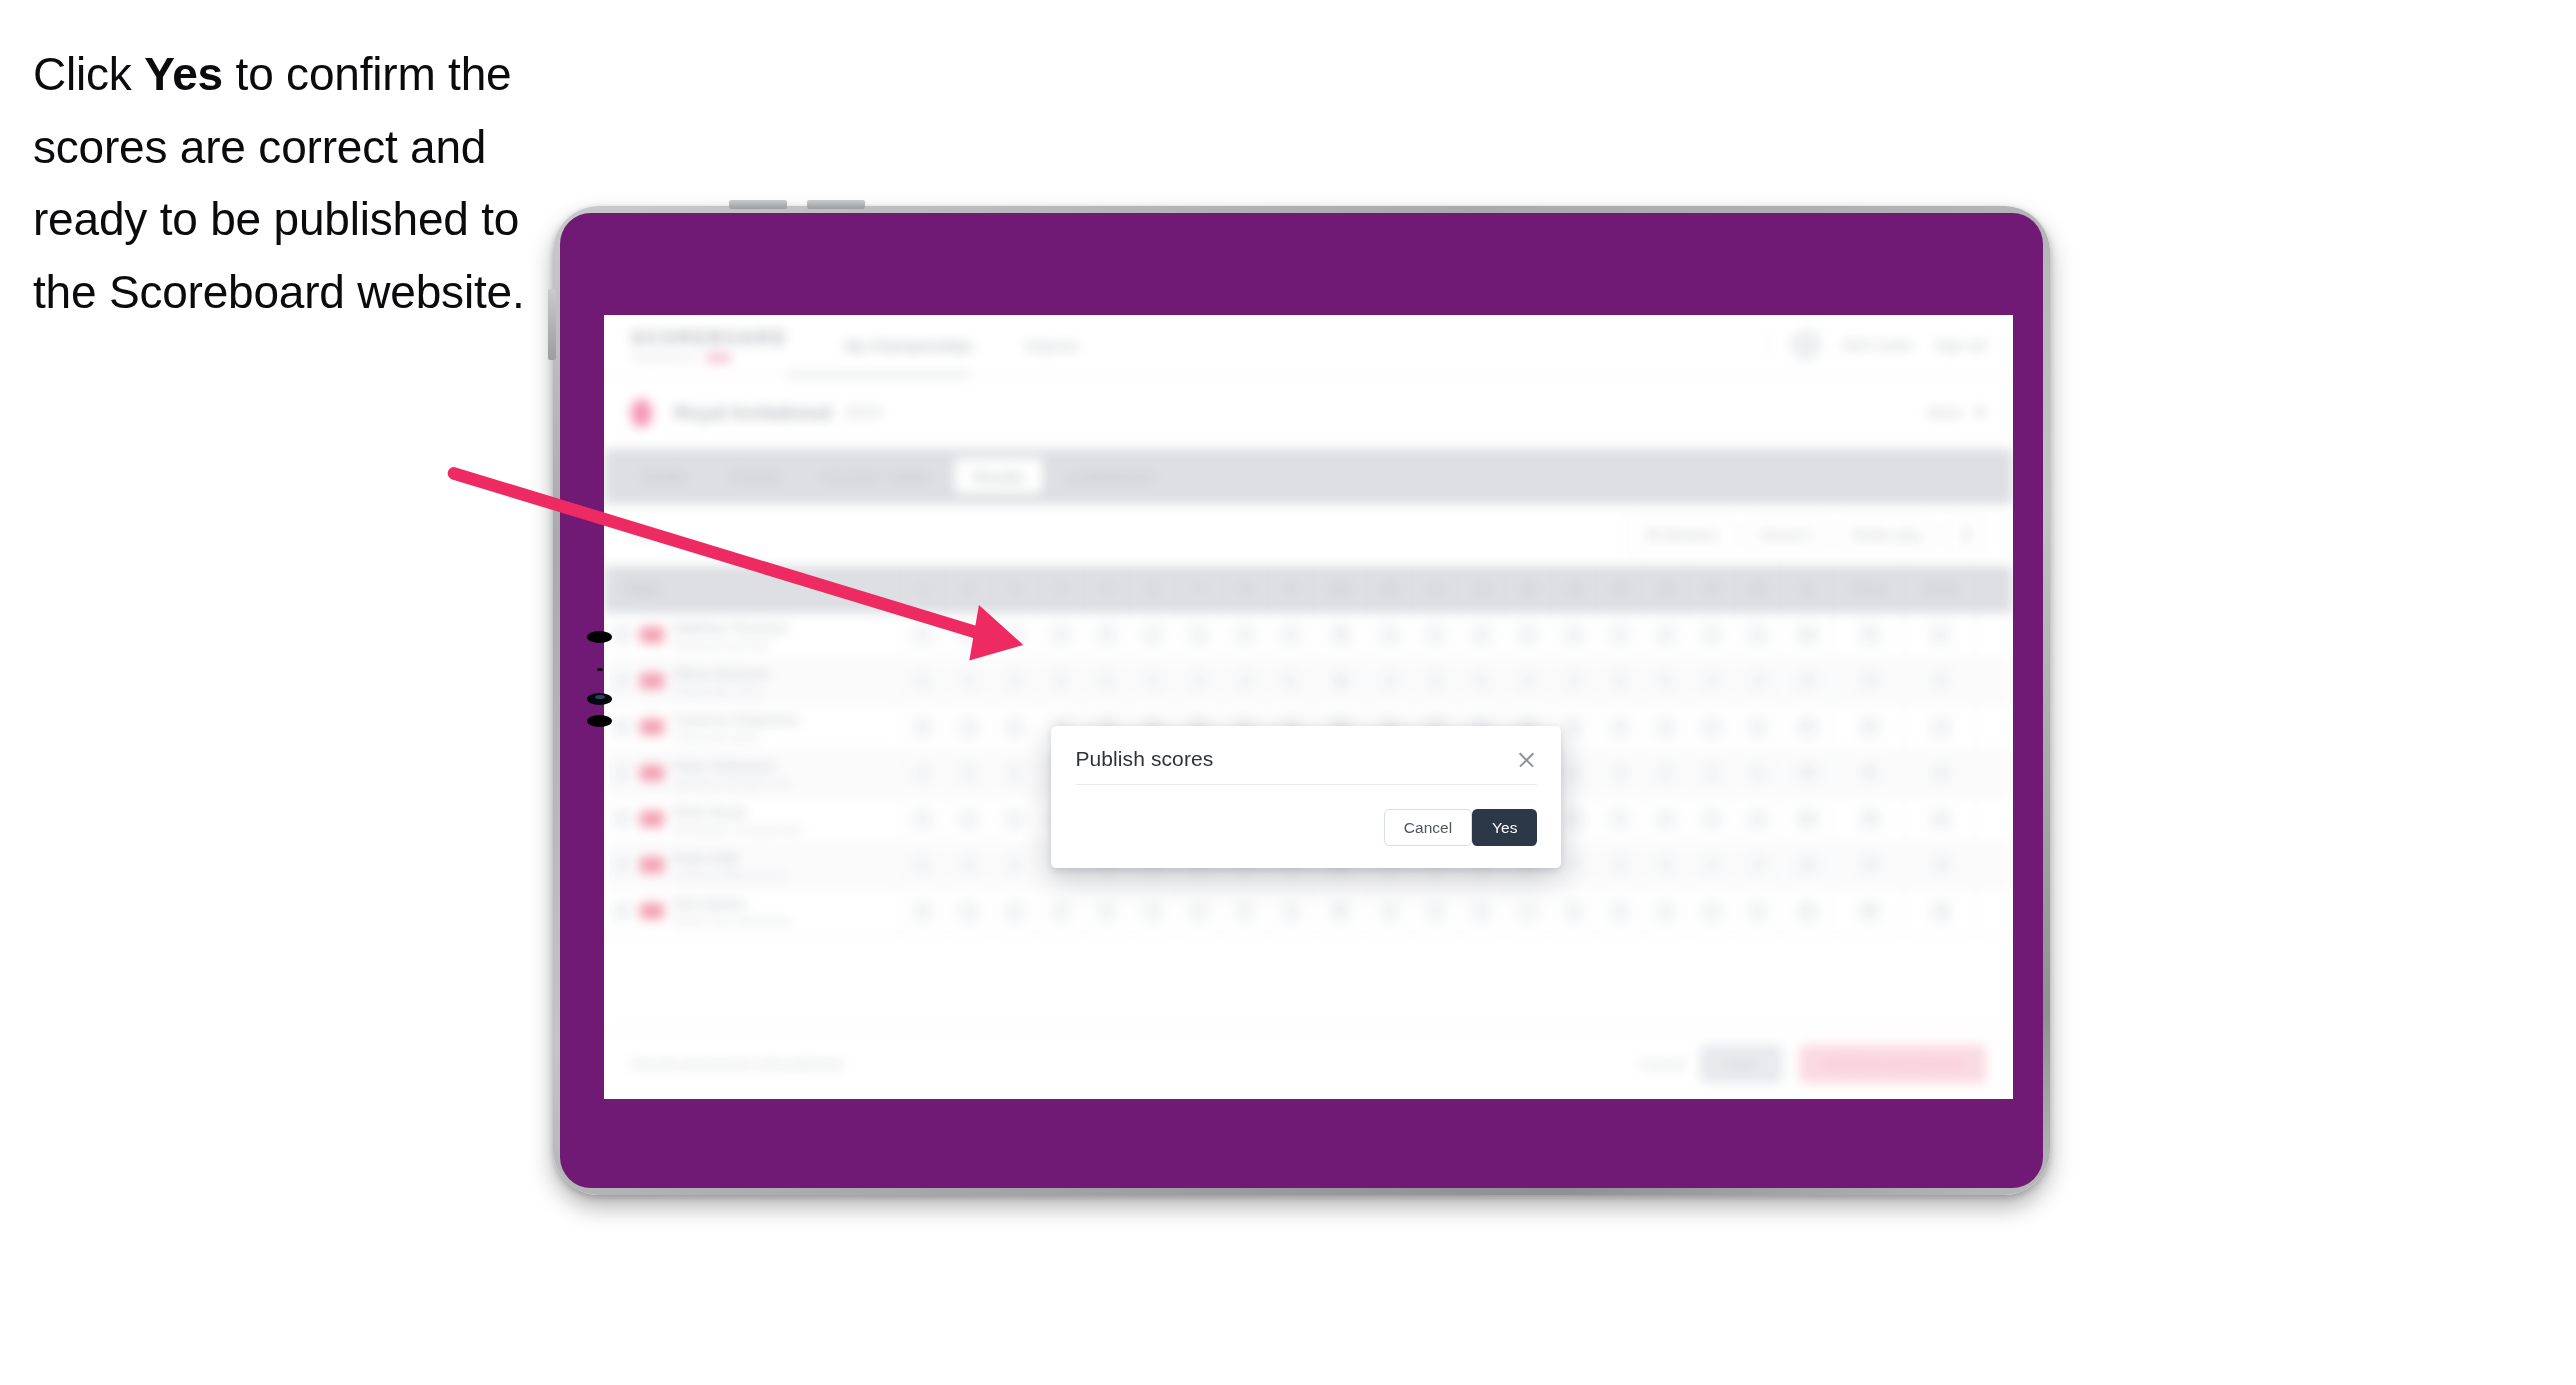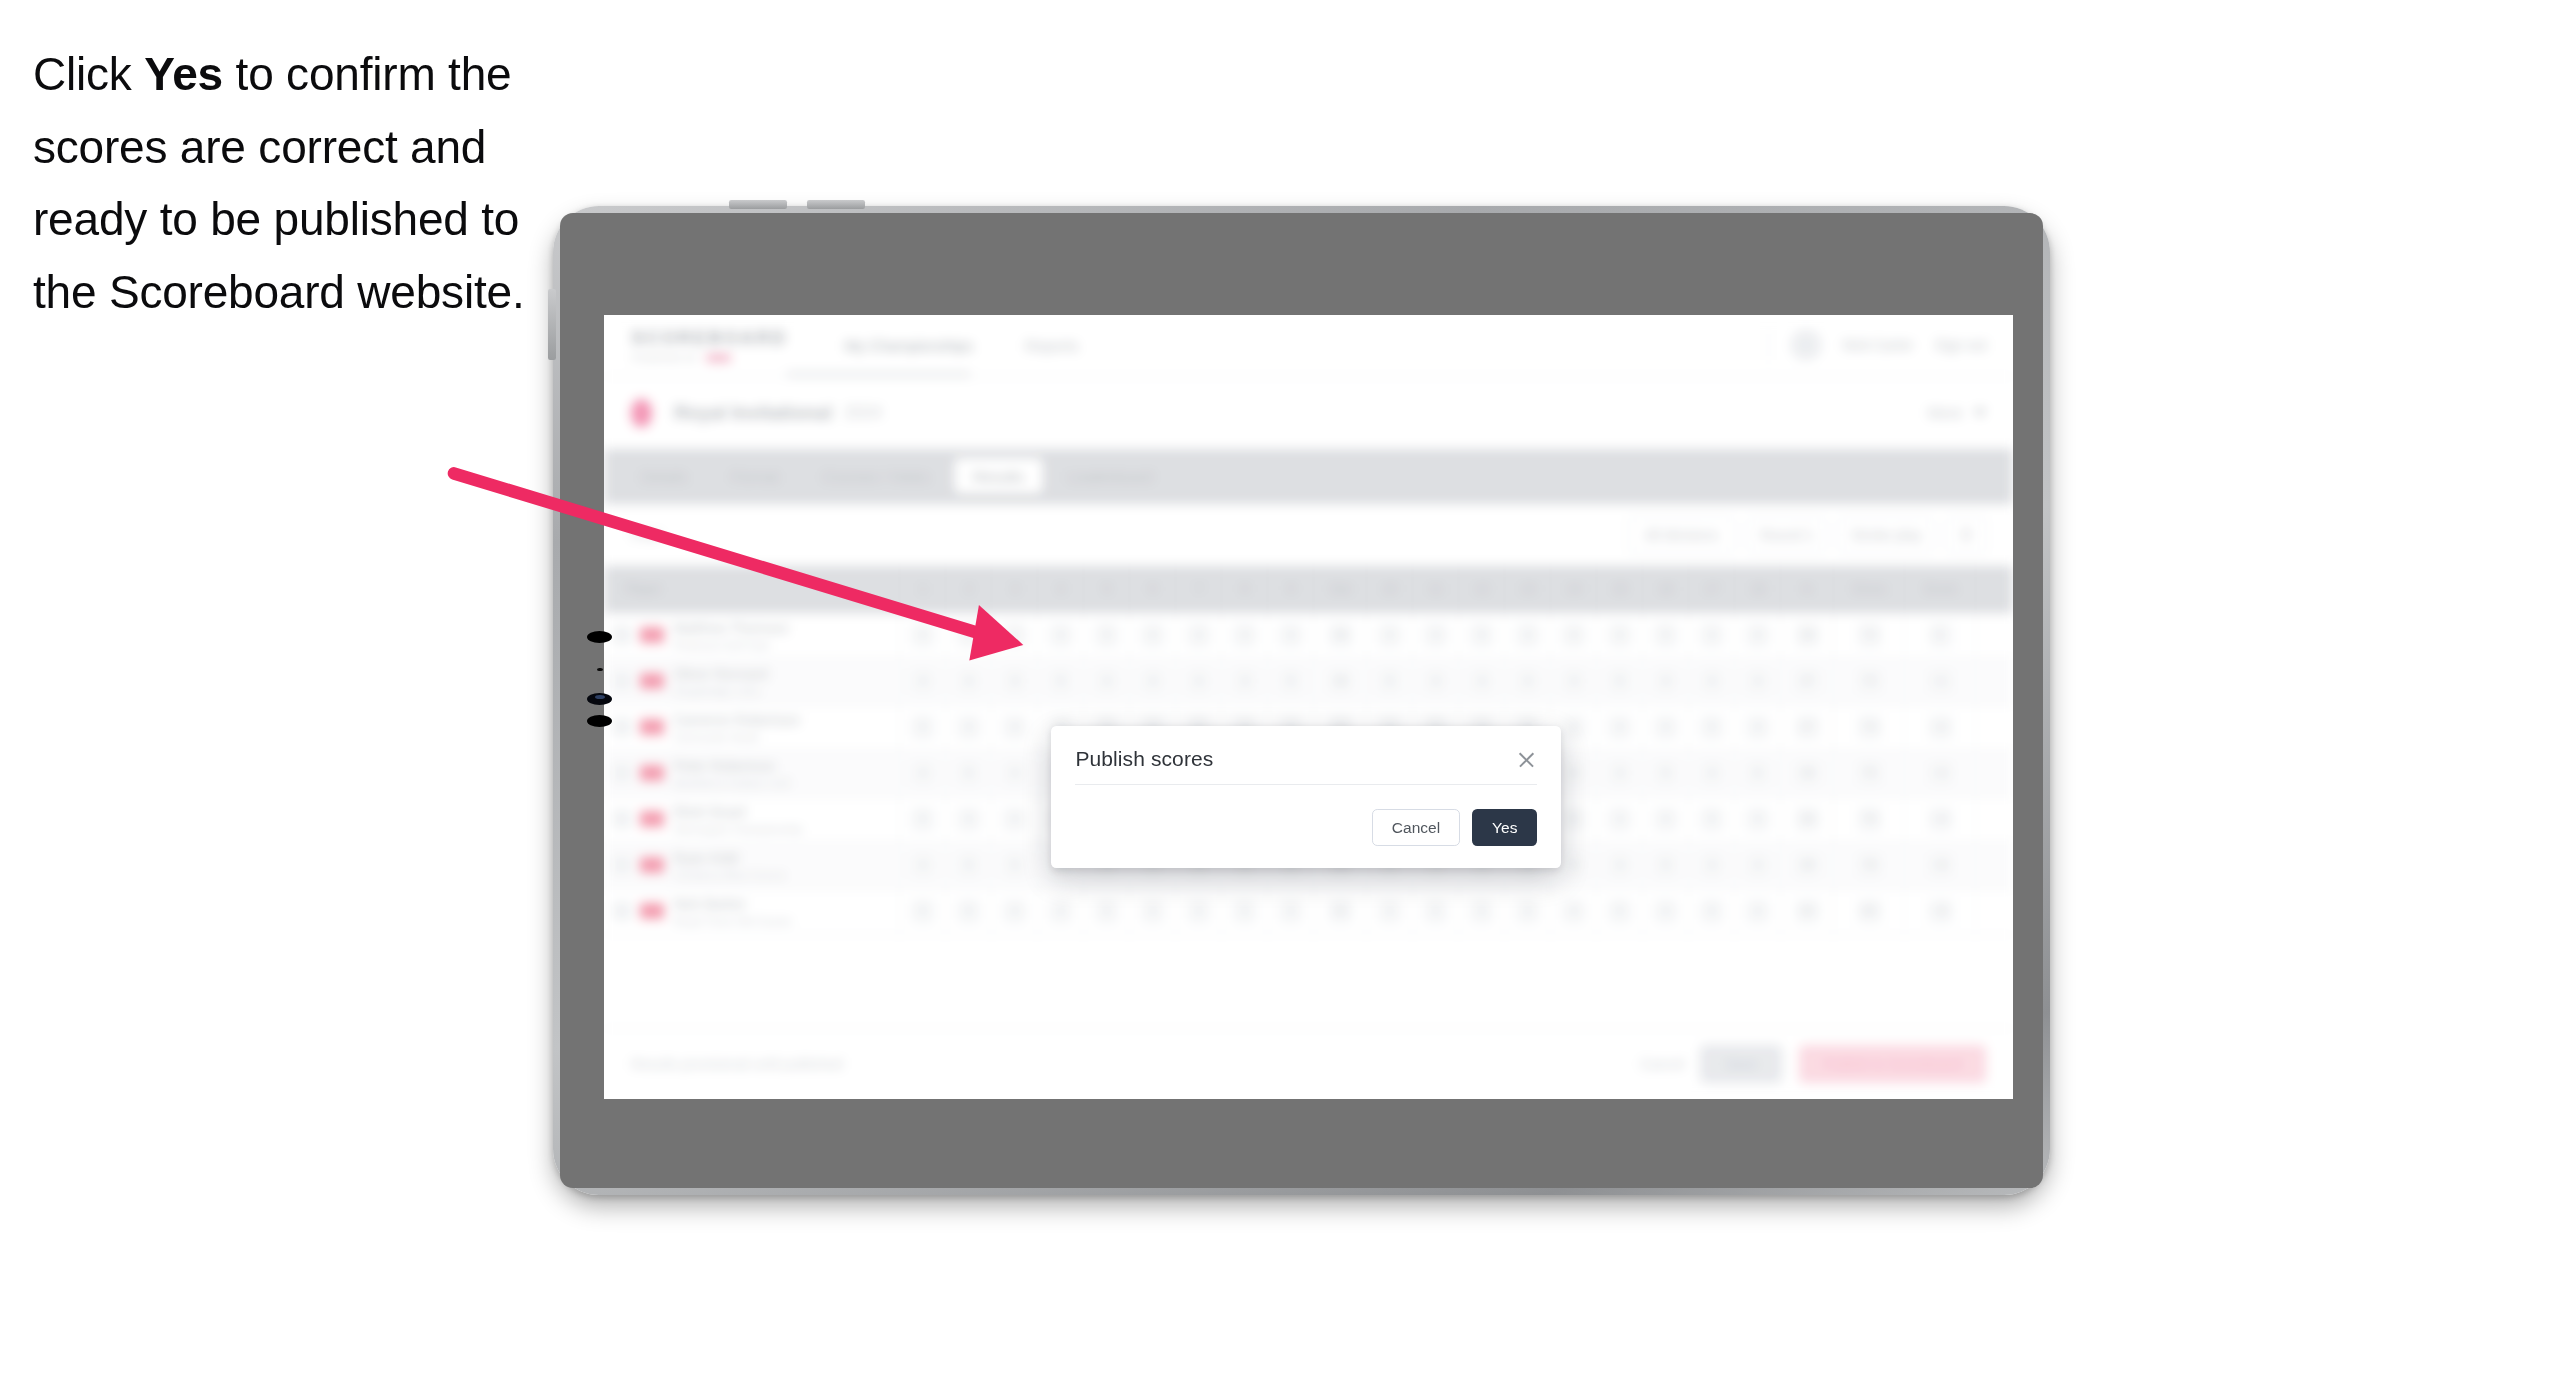--- a/index.html
+++ b/index.html
@@ -57,22 +57,22 @@
     position: absolute;
     inset: 0;
     border-radius: 46px;
     background: linear-gradient(160deg, #c9cacc 0%, #a8aaad 22%, #c2c4c6 55%, #8e9093 88%, #b9bbbd 100%);
     box-shadow: 0 12px 25px rgba(0,0,0,0.30), 0 2.2px 6px rgba(0,0,0,0.18);
   }
 
   .device-bezel {
     position: absolute;
     left: 7.4px; top: 6.7px; right: 7.4px; bottom: 7.4px;
-    border-radius: 13px;
-    background: #737373;
+    border-radius: 31px;
+    background: #701a75;
     overflow: hidden;
   }
 
   
   .btn-nub {
     position: absolute;
     background: linear-gradient(180deg, #c9cacc, #9b9d9f);
     border-radius: 2.2px;
     z-index: 2;
   }
@@ -381,21 +381,21 @@
   }
   .modal-body {
     padding: 19px 24px 0 24px;
     font-size: 15.5px;
     color: #6f757c;
     line-height: 1.45;
   }
   .modal-actions {
     display: flex;
     justify-content: flex-end;
-    gap: 12px;
+    gap: 0;
     padding: 25px 24px 0 24px;
   }
   .m-btn {
     height: 37px;
     min-width: 77px;
     padding: 0 19px;
     border-radius: 5.2px;
     font-size: 15.5px;
     display: flex; align-items: center; justify-content: center;
     cursor: pointer;

